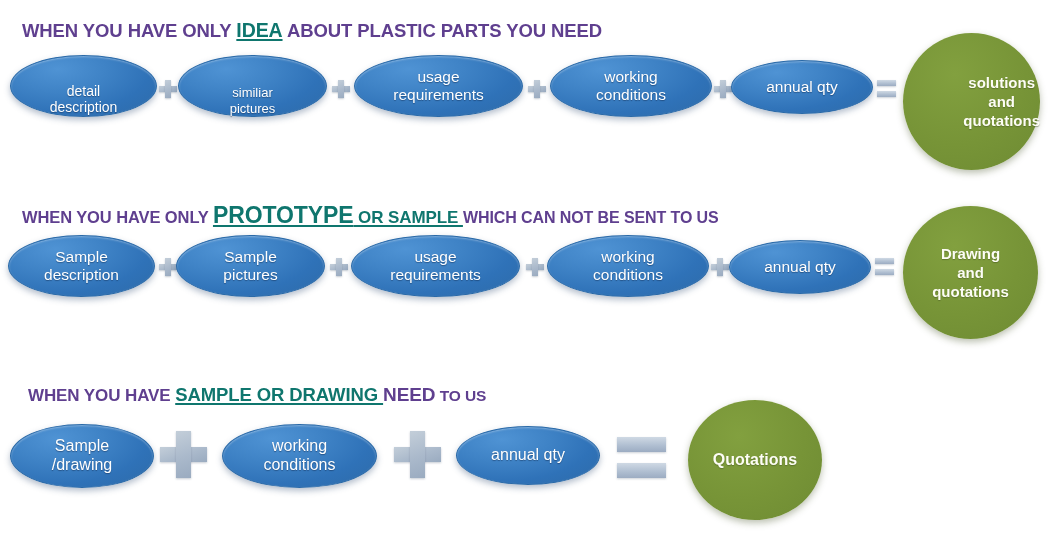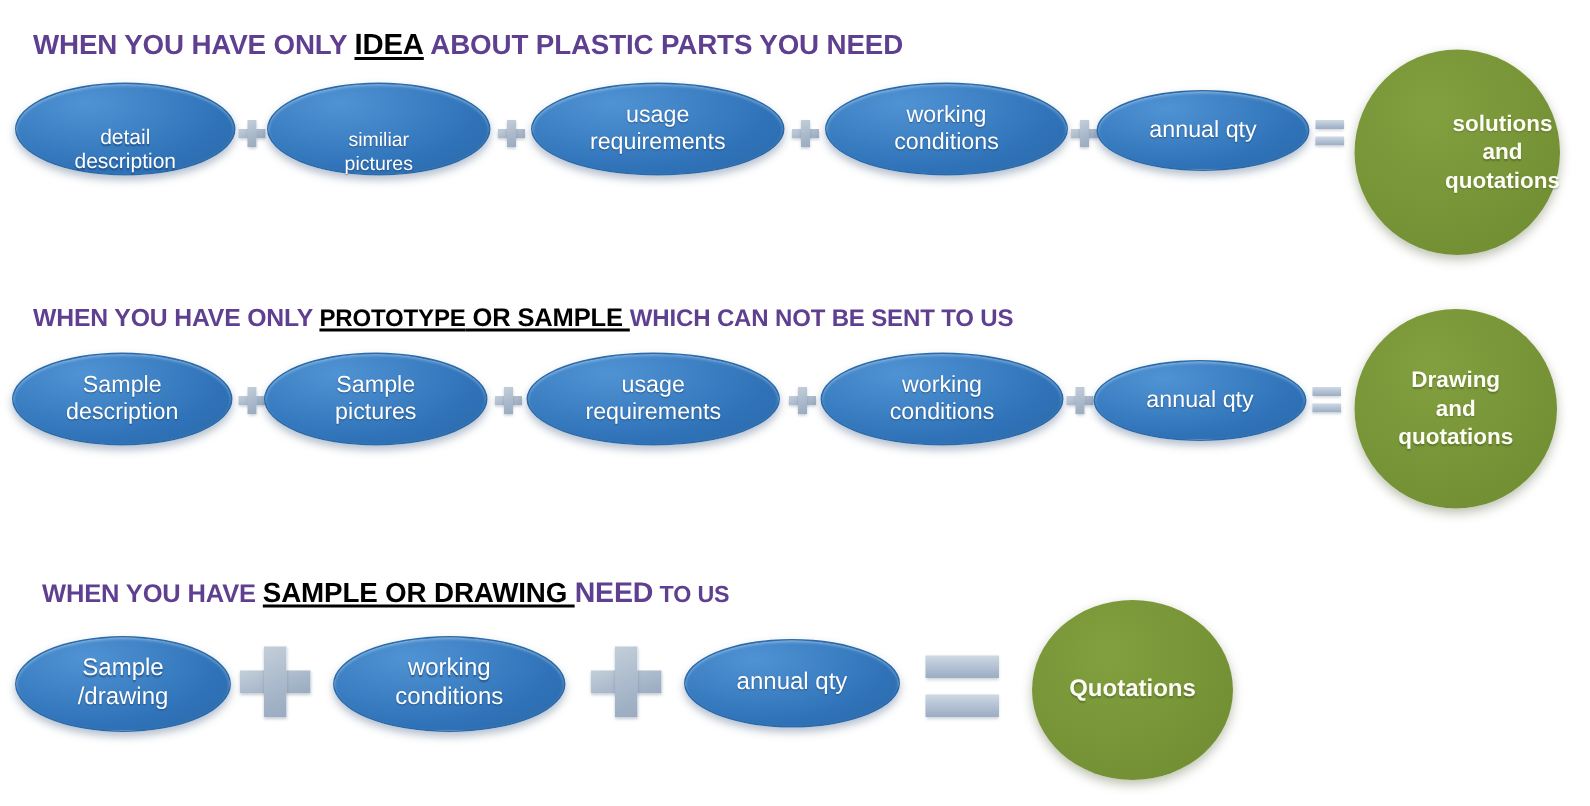--- a/index.html
+++ b/index.html
@@ -25,31 +25,31 @@
 
   
   .header {
     position: absolute;
     white-space: nowrap;
     font-weight: bold;
     color: #5f3f8f;
     letter-spacing: -0.1px;
   }
   .header .red {
-    color: #000000;
+    color: #0f766e;
     text-decoration: underline;
     text-decoration-thickness: 2px;
     text-underline-offset: 2px;
   }
   #header-1 { left: 22px; top: 19px;  font-size: 18.5px; }
   #header-2 { left: 22px; top: 202px; font-size: 16.5px; }
   #header-3 { left: 28px; top: 384px; font-size: 17px; }
 
   #header-1 .red { font-size: 19.5px; }
-  #header-2 .red { font-size: 16px; }
+  #header-2 .red { font-size: 23px; }
   #header-2 .red.small { font-size: 17px; }
   #header-3 .red { font-size: 18.5px; margin-top: 28px; }
   #header-3 .big { font-size: 19px; }
   #header-3 .small { font-size: 15.5px; }
   #header-2 .tiny { font-size: 16px; }
 
   
   .ellipse {
     position: absolute;
     border-radius: 50%;

